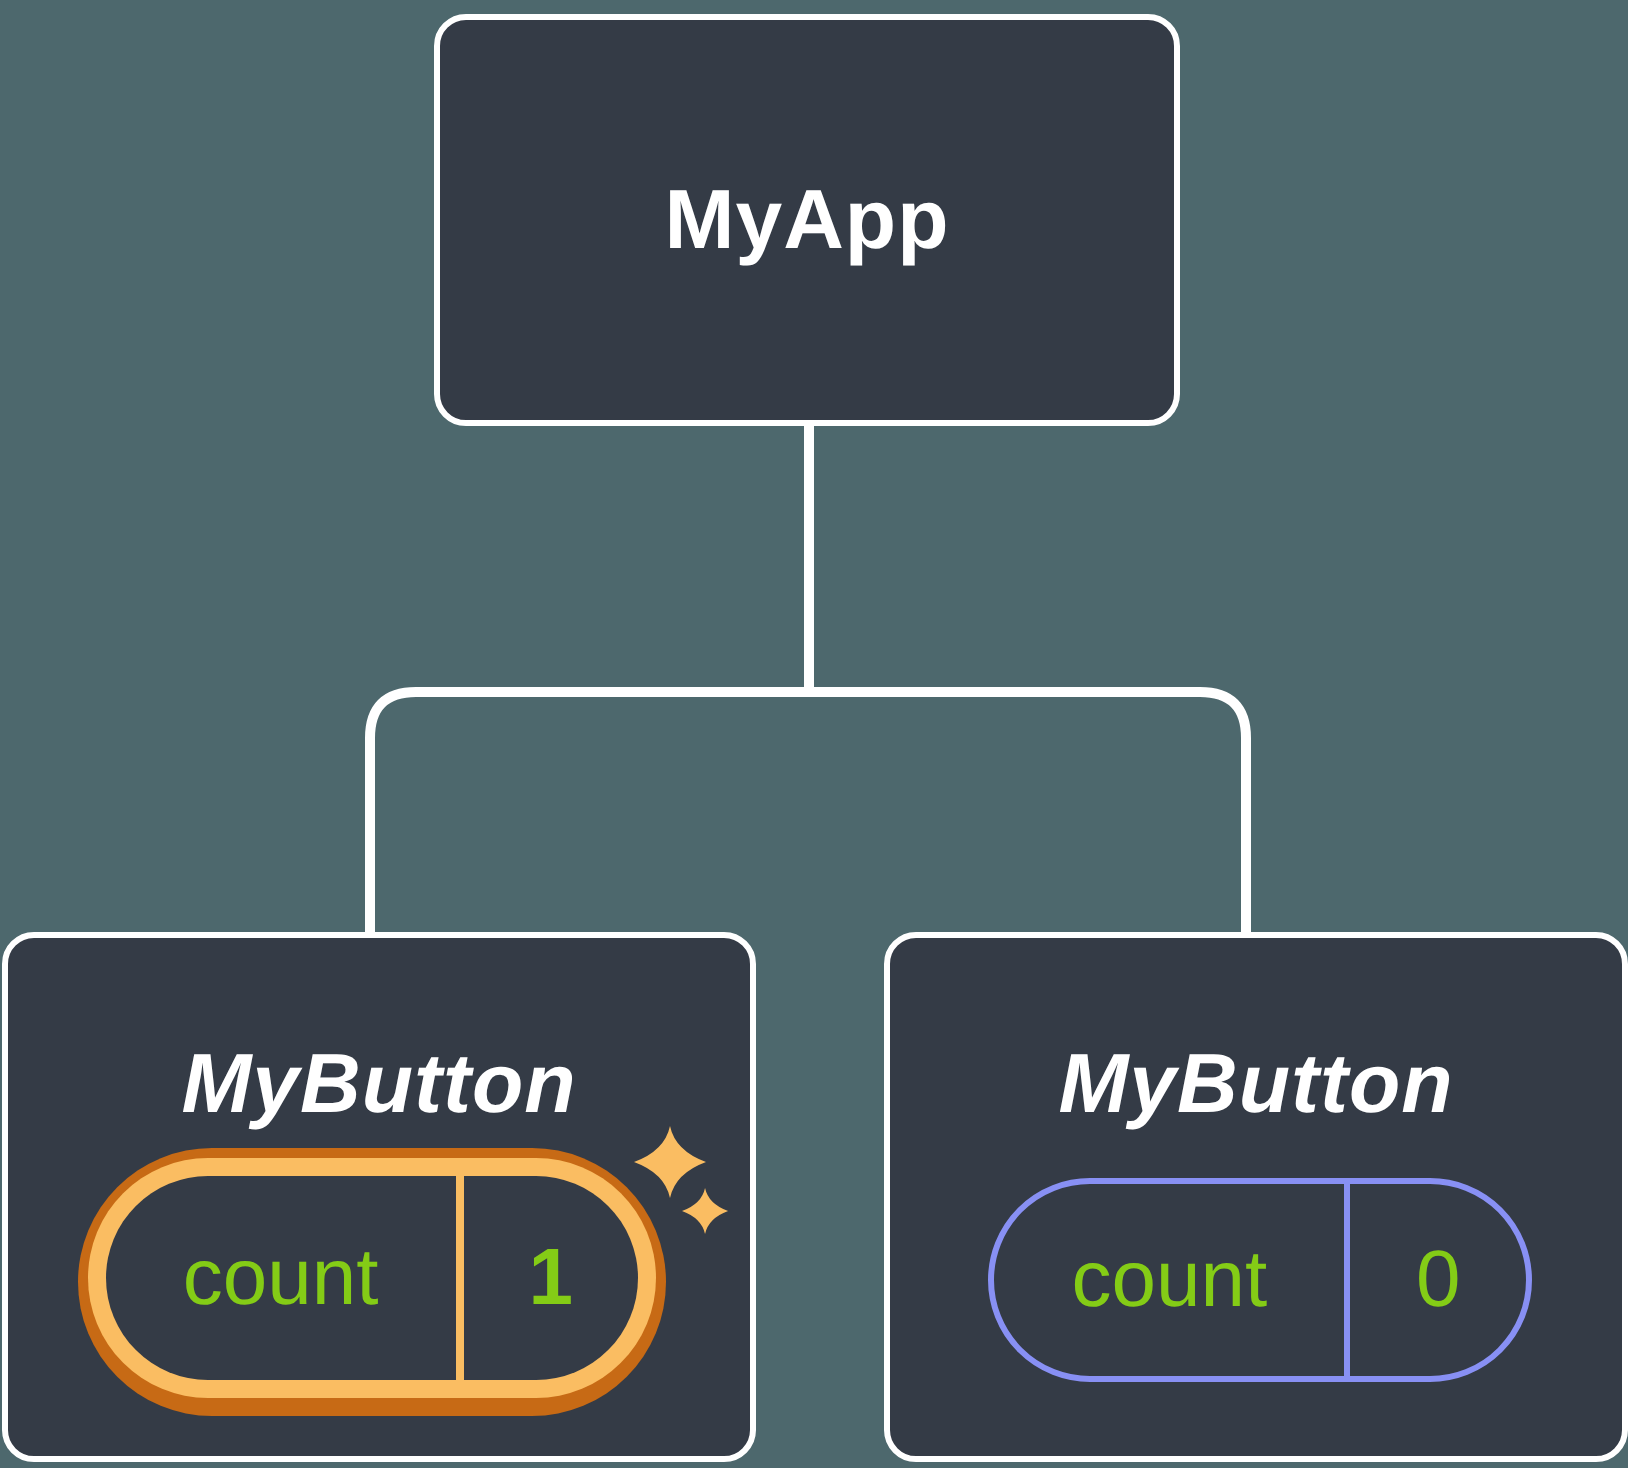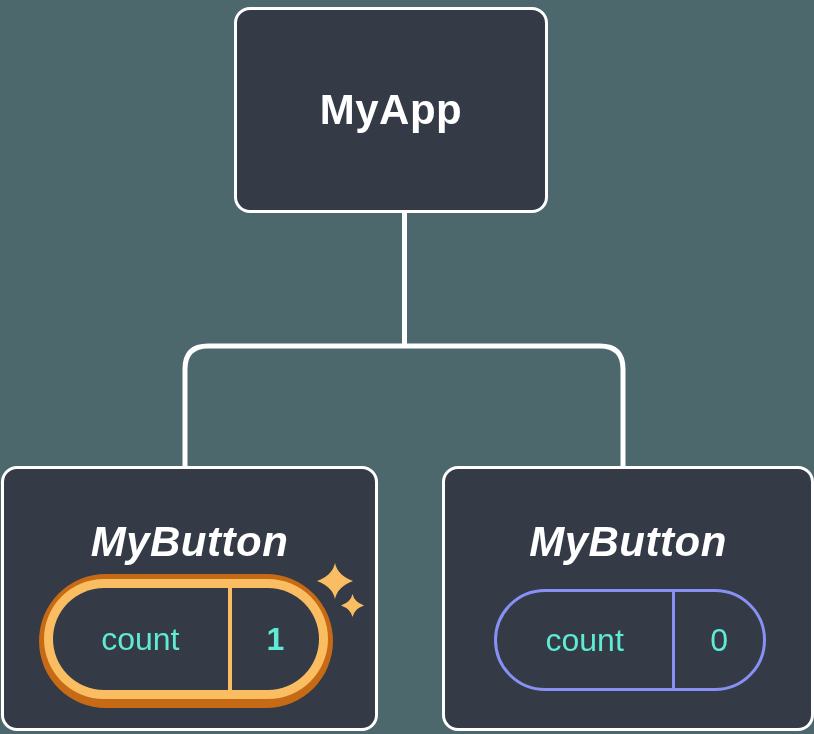--- a/index.html
+++ b/index.html
@@ -23,25 +23,24 @@
   }
   .node {
     position: absolute;
     background: #343B46;
     border: 3px solid #FFFFFF;
     border-radius: 16px;
     box-sizing: border-box;
   }
   .node-root {
     left: 217px; top: 7px;
-    width: 314px; height: 206px;
+    width: 373px; height: 206px;
     display: flex;
     align-items: center;
     justify-content: center;
-    margin-left: 17px;
   }
   .node-child-left {
     left: 1px; top: 466px;
     width: 377px; height: 265px;
   }
   .node-child-right {
     left: 442px; top: 466px;
     width: 372px; height: 265px;
   }
   .node-label {
@@ -82,22 +81,22 @@
     background: #343B46;
     border-radius: 999px;
     display: flex;
     align-items: stretch;
     overflow: hidden;
   }
   .pill-seg {
     display: flex;
     align-items: center;
     justify-content: center;
-    color: #5eead4;
-    font-size: 32px;
+    color: #84cc16;
+    font-size: 40px;
     line-height: 1;
   }
   .seg-key { flex: 2; }
   .seg-val { flex: 1; }
   .pill-gold .seg-val { border-left: 4px solid #FABD62; font-weight: 700; }
   
   .pill-purple {
     position: absolute;
     left: 49px; top: 120px;
     width: 272px; height: 102px;

